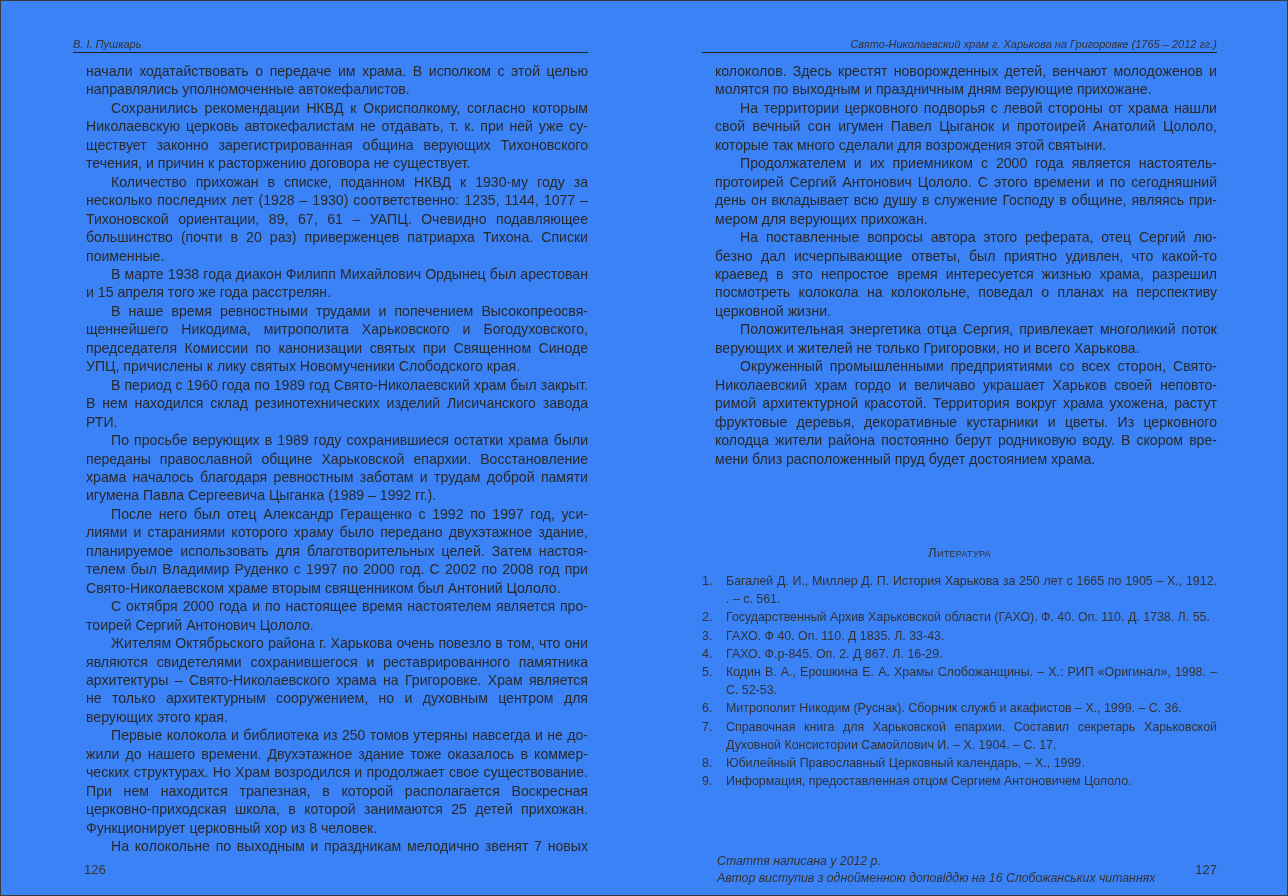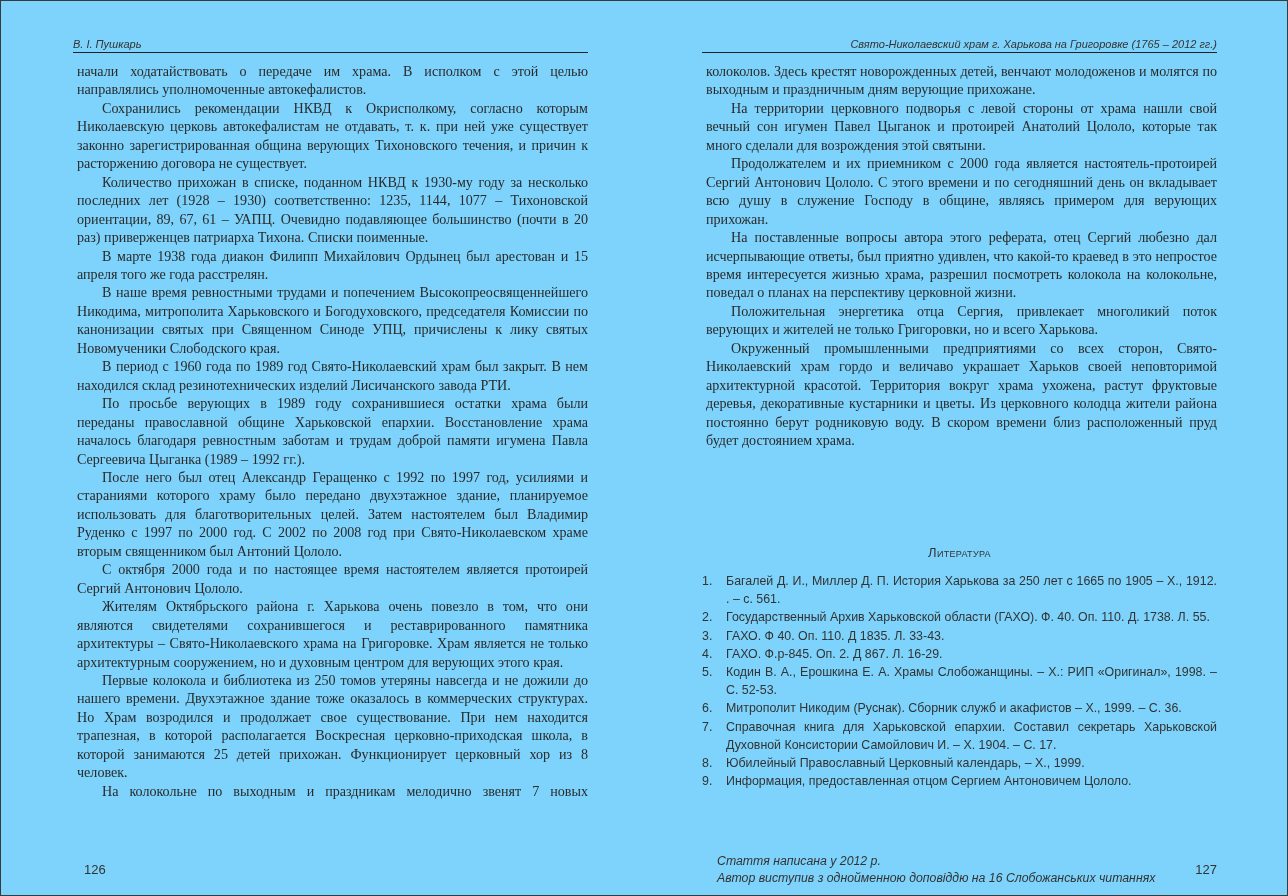--- a/index.html
+++ b/index.html
@@ -2,36 +2,35 @@
 <html><head>
   <meta charset="utf-8">
   <style>
     html, body { margin: 0; padding: 0; }
     body {
       width: 1288px; height: 896px; background: #ffffff; overflow: hidden;
       font-family: "Liberation Sans", sans-serif; color: #2a2a2a;
     }
     .spread {
       position: absolute; left: 0; top: 0; width: 1286px; height: 894px;
-      border: 1px solid #3a3a3a; background: #7dd3fc;
+      border: 1px solid #3a3a3a; background: #3b82f6;
     }
     .page { position: absolute; top: 0; height: 894px; }
     .page.left { left: 72px; width: 515px; }
     .page.right { left: 701px; width: 515px; }
     .running-head {
       position: absolute; top: 36px; left: 0; right: 0;
       font-style: italic; font-size: 11px; line-height: 14px; color: #333;
       border-bottom: 1px solid #222; padding-bottom: 1px;
     }
     .page.right .running-head { text-align: right; }
     .body {
-      position: absolute; top: 61px; left: 4px; right: 0;
+      position: absolute; top: 61px; left: 13px; right: 0;
       font-size: 14.1px; line-height: 18.45px; text-align: justify;
       hyphens: manual;
-      font-family: Liberation Serif, serif;
     }
     .body p { margin: 0; text-indent: 25px; }
     .body p.noindent { text-indent: 0; }
     .lit-title {
       position: absolute; top: 533px; left: 0; right: 0; text-align: center;
       font-size: 13px; font-variant: small-caps; letter-spacing: 0.3px; color: #333; margin-top: 11px;
     }
     .refs {
       position: absolute; top: 571px; left: 0; right: 0;
       margin: 0; padding: 0; list-style: none;

